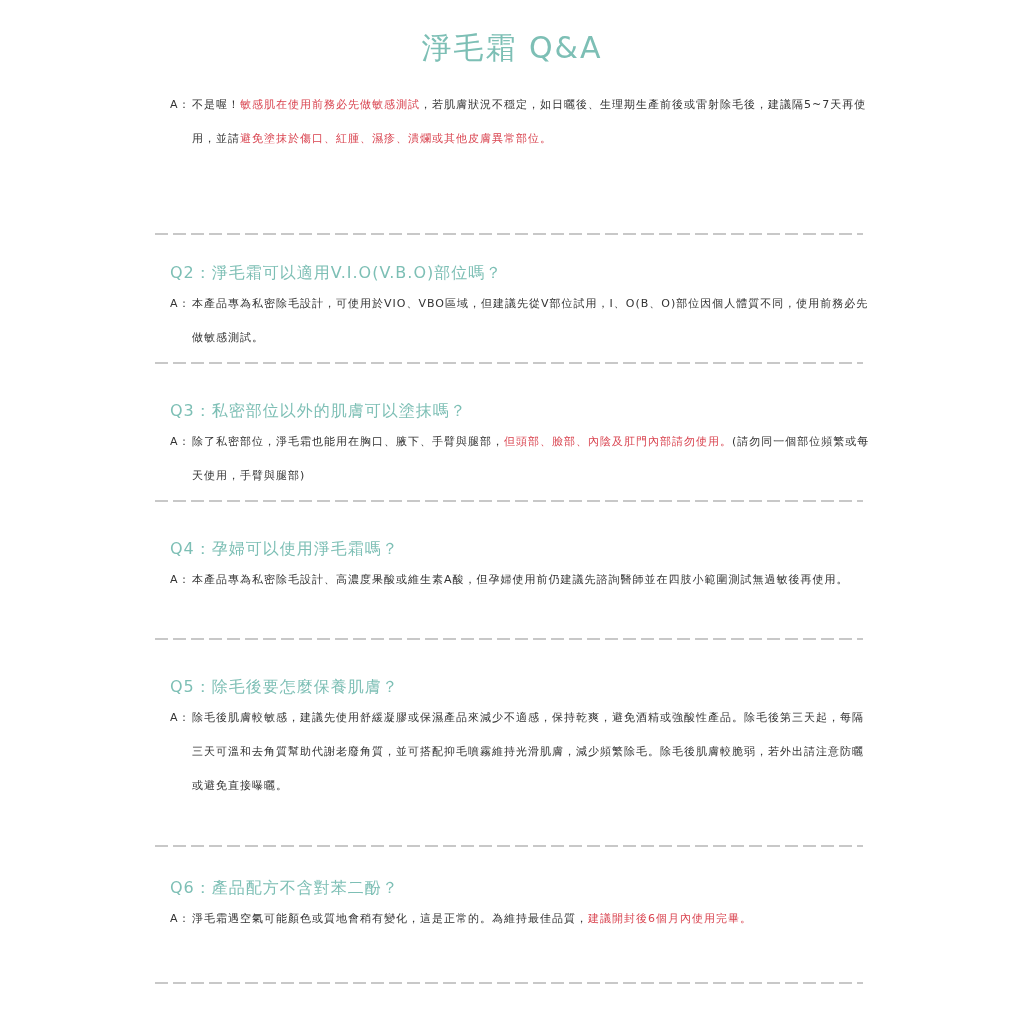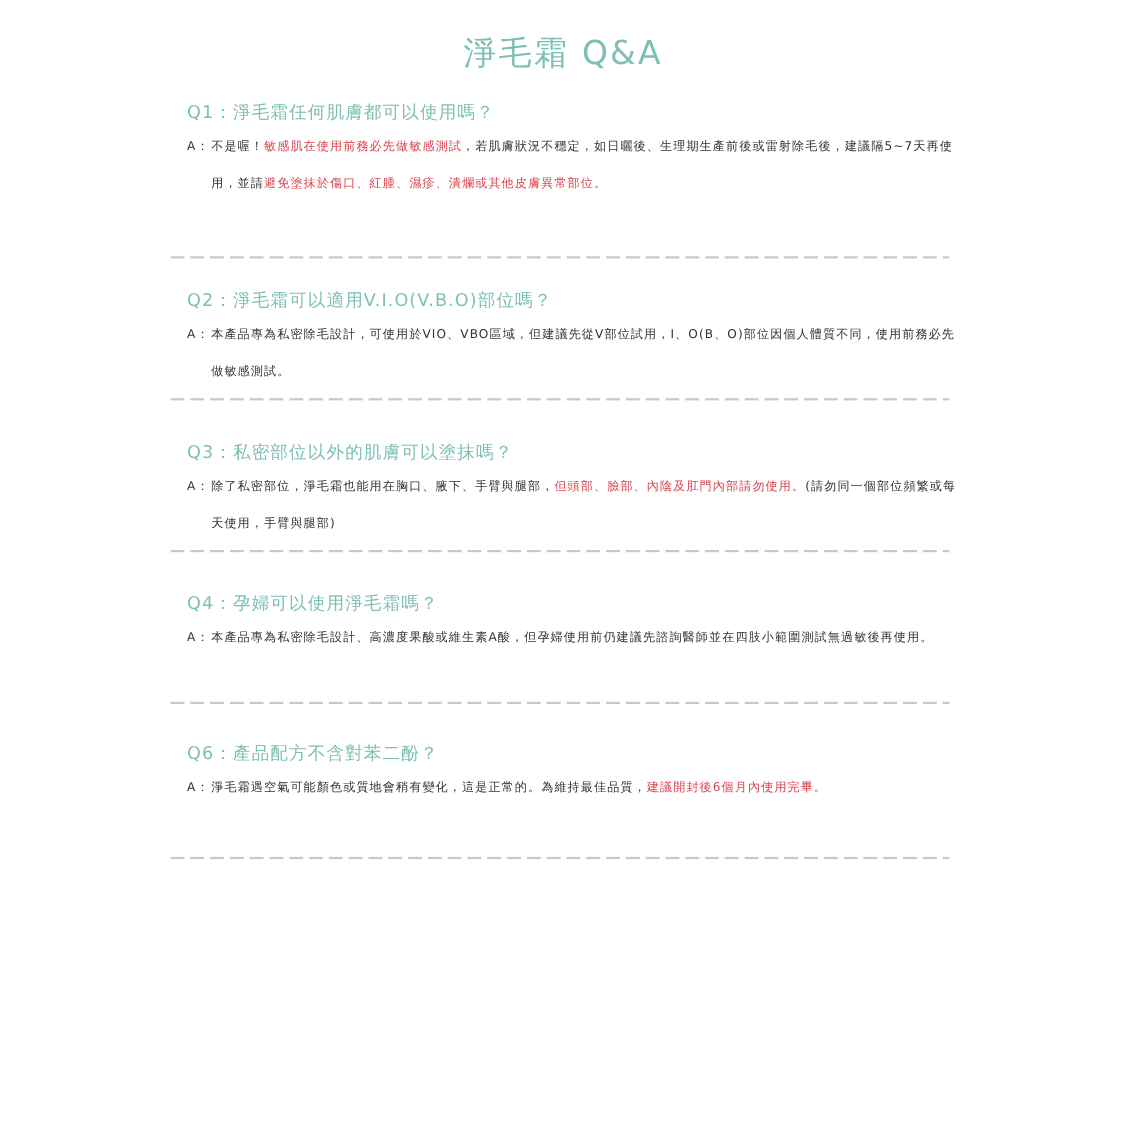--- a/index.html
+++ b/index.html
@@ -75,21 +75,20 @@
     }
   </style>
 </head>
 <body>
 
 <h1 class="page-title">淨毛霜 Q&amp;A</h1>
 
 <div class="faq-list">
 
   <div class="faq-item" style="height:139px;">
-    <p class="question">Q1：淨毛霜任何肌膚都可以使用嗎？</p>
     <p class="answer"><span class="answer-prefix">A：</span><span>不是喔！</span><span class="hl">敏感肌在使用前務必先做敏感測試</span><span>，若肌膚狀況不穩定，如日曬後、生理期生產前後或雷射除毛後，建議隔5~7天再使用，並請</span><span class="hl">避免塗抹於傷口、紅腫、濕疹、潰爛或其他皮膚異常部位。</span></p>
     <div class="divider" style="top:145px;"></div>
   </div>
 
   <div class="faq-item" style="height:140px; margin-top:32px;">
     <p class="question">Q2：淨毛霜可以適用V.I.O(V.B.O)部位嗎？</p>
     <p class="answer"><span class="answer-prefix">A：</span><span>本產品專為私密除毛設計，可使用於VIO、VBO區域，但建議先從V部位試用，I、O(B、O)部位因個人體質不同，使用前務必先做敏感測試。</span></p>
     <div class="divider" style="top:103px;"></div>
   </div>
 
@@ -98,20 +97,25 @@
     <p class="answer"><span class="answer-prefix">A：</span><span>除了私密部位，淨毛霜也能用在胸口、腋下、手臂與腿部，</span><span class="hl">但頭部、臉部、內陰及肛門內部請勿使用。</span><span>(請勿同一個部位頻繁或每天使用，手臂與腿部)</span></p>
     <div class="divider" style="top:103px;"></div>
   </div>
 
   <div class="faq-item" style="height:140px; margin-top:-2px;">
     <p class="question">Q4：孕婦可以使用淨毛霜嗎？</p>
     <p class="answer"><span class="answer-prefix">A：</span><span>本產品專為私密除毛設計、高濃度果酸或維生素A酸，但孕婦使用前仍建議先諮詢醫師並在四肢小範圍測試無過敏後再使用。</span></p>
     <div class="divider" style="top:103px;"></div>
   </div>
 
+  <div class="faq-item" style="height:205px; margin-top:-2px;">
+    <p class="question">Q5：除毛後要怎麼保養肌膚？</p>
+    <p class="answer"><span class="answer-prefix">A：</span><span>除毛後肌膚較敏感，建議先使用舒緩凝膠或保濕產品來減少不適感，保持乾爽，避免酒精或強酸性產品。除毛後第三天起，每隔三天可溫和去角質幫助代謝老廢角質，並可搭配抑毛噴霧維持光滑肌膚，減少頻繁除毛。除毛後肌膚較脆弱，若外出請注意防曬或避免直接曝曬。</span></p>
+    <div class="divider" style="top:172px;"></div>
+  </div>
 
   <div class="faq-item" style="height:140px; margin-top:-4px;">
     <p class="question">Q6：產品配方不含對苯二酚？</p>
     <p class="answer"><span class="answer-prefix">A：</span><span>淨毛霜遇空氣可能顏色或質地會稍有變化，這是正常的。為維持最佳品質，</span><span class="hl">建議開封後6個月內使用完畢。</span></p>
     <div class="divider" style="top:108px;"></div>
   </div>
 
 </div>
 
 </body></html>

